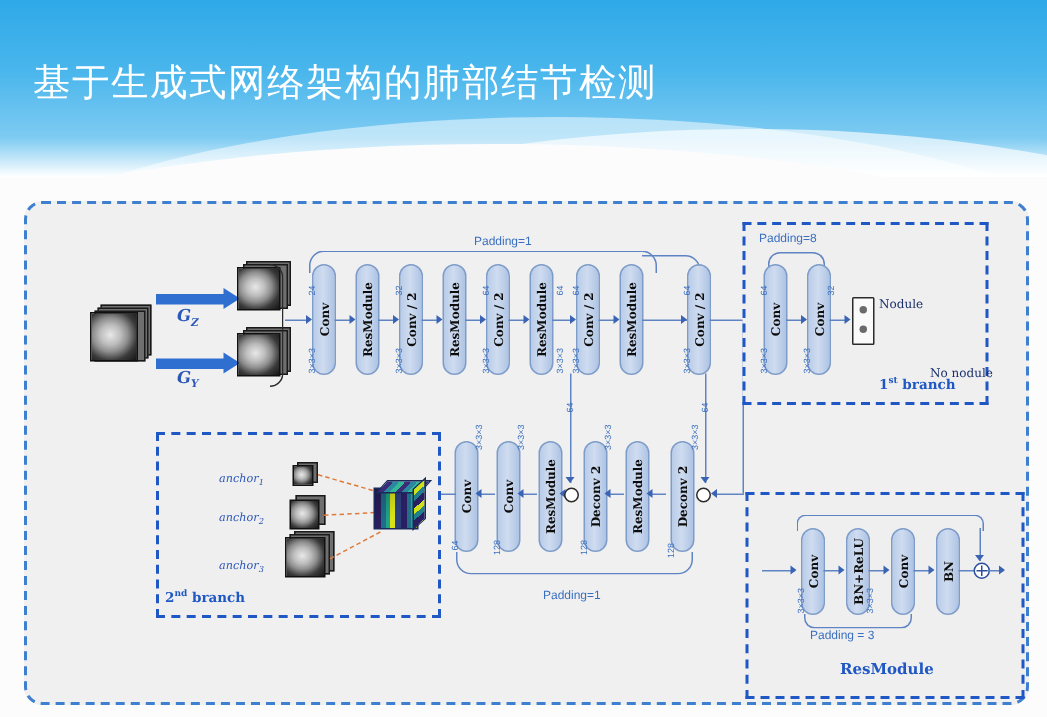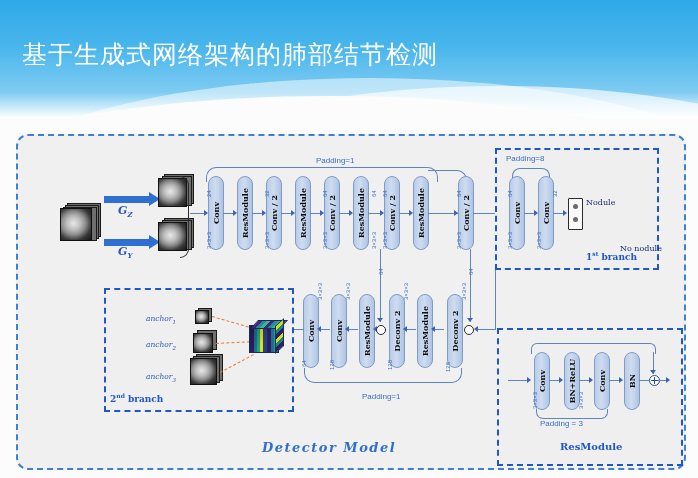--- a/index.html
+++ b/index.html
@@ -358,21 +358,20 @@
 
   <div class="fmap" style="left:249px;top:325px;width:28px;height:26px;">
     <div class="top"></div>
       <div class="side"></div>
   </div>
 
   <div class="brlabel" style="left:110px;top:392px;">
     <span>2</span><sup>nd</sup><span> branch</span>
   </div>
 
-  <div class="detmodel" style="left:262px;top:440px;">Detector  Model</div>
 
   <div class="dbox" style="left:497px;top:328px;width:182px;height:134px;"></div>
 
   <div class="ln lnh" style="left:508px;top:380px;width:22px;"></div>
   <div class="arrh" style="left:527px;top:377px;"></div>
 
   <div class="blk" style="left:534px;top:352px;width:14px;height:56px;">
     <span class="vt">Conv</span>
   </div>
   <div class="lblv" style="left:532px;top:409px;">3×3×3</div>

